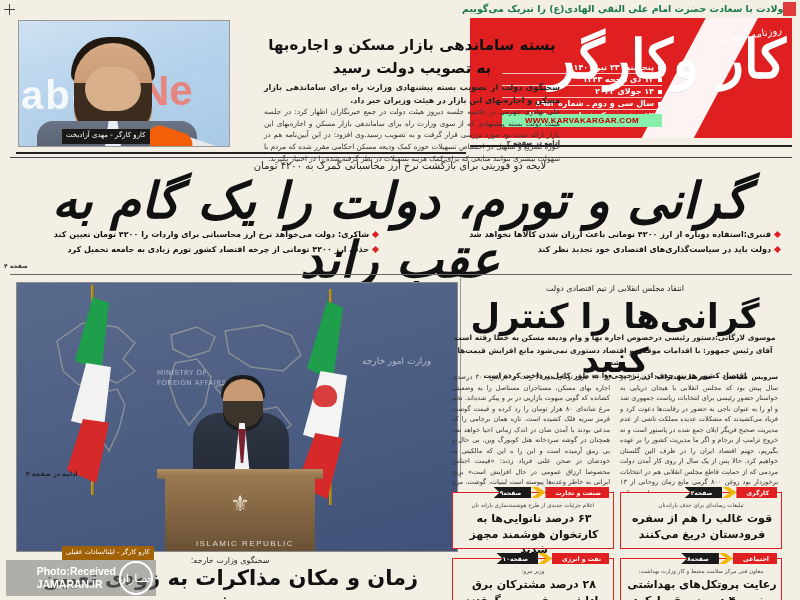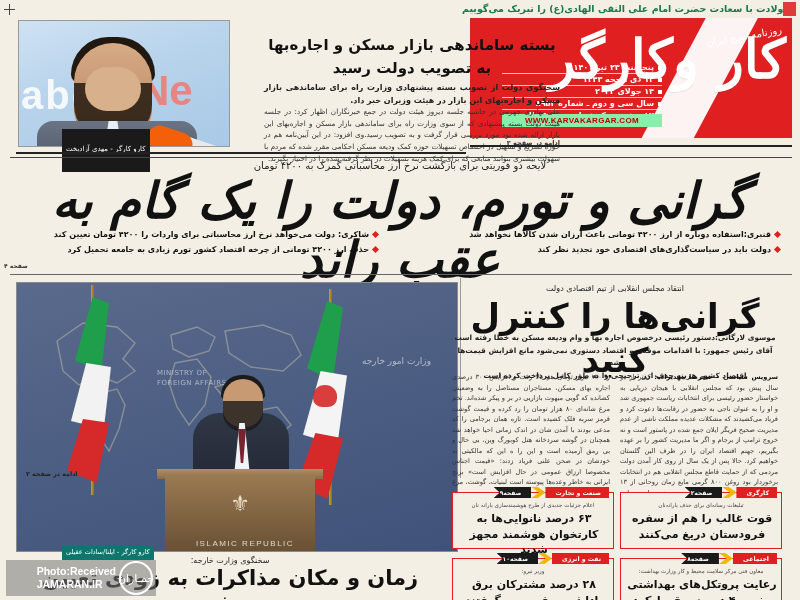--- a/index.html
+++ b/index.html
@@ -110,21 +110,21 @@
     position:absolute;left:128px;top:108px;width:46px;height:24px;
     background:#f4600a;border-radius:12px;transform:rotate(18deg);
   }
   .tl-photo .mic2{
     position:absolute;left:160px;top:120px;width:42px;height:16px;
     background:#e9e9e9;border-radius:8px;transform:rotate(18deg);
   }
   .tl-caption{
     position:absolute;left:62px;top:129px;height:13px;
     background:#1a1a1a;color:#fff;font-size:7px;
-    padding:15px 4px;direction:rtl;white-space:nowrap;line-height:11px;
+    padding:1px 4px;direction:rtl;white-space:nowrap;line-height:11px;
   }
 
   .tl-kicker{
     position:absolute;right:238px;top:24px;width:300px;
     font-size:8.5px;color:#222;text-align:center;direction:rtl;
   }
   .tl-title{
     position:absolute;right:238px;top:34px;width:300px;
     font-size:15px;font-weight:bold;color:#111;line-height:1.5;
     text-align:center;direction:rtl;
@@ -224,21 +224,21 @@
     position:absolute;left:221px;top:146px;width:8px;height:34px;background:#7a2230;
     clip-path:polygon(0 0,100% 0,65% 100%,35% 100%);
   }
   .mp-islamic{
     position:absolute;left:168px;top:256px;width:120px;text-align:center;
     font-size:8px;color:rgba(255,255,255,.75);letter-spacing:1.5px;
     font-family:"Liberation Sans",sans-serif;direction:ltr;
   }
   .mp-caption{
     position:absolute;left:62px;top:546px;height:12px;
-    background:#0f766e;color:#fff;font-size:6.5px;
+    background:#a16207;color:#fff;font-size:6.5px;
     padding:1px 4px;direction:rtl;white-space:nowrap;line-height:10px;z-index:6;
   }
 
   
   .watermark{
     position:absolute;left:6px;top:560px;width:150px;height:36px;
     background:rgba(120,120,120,.55);display:flex;align-items:center;z-index:8;
   }
   .wm-circle{
     width:30px;height:30px;border-radius:50%;border:2px solid #fff;

